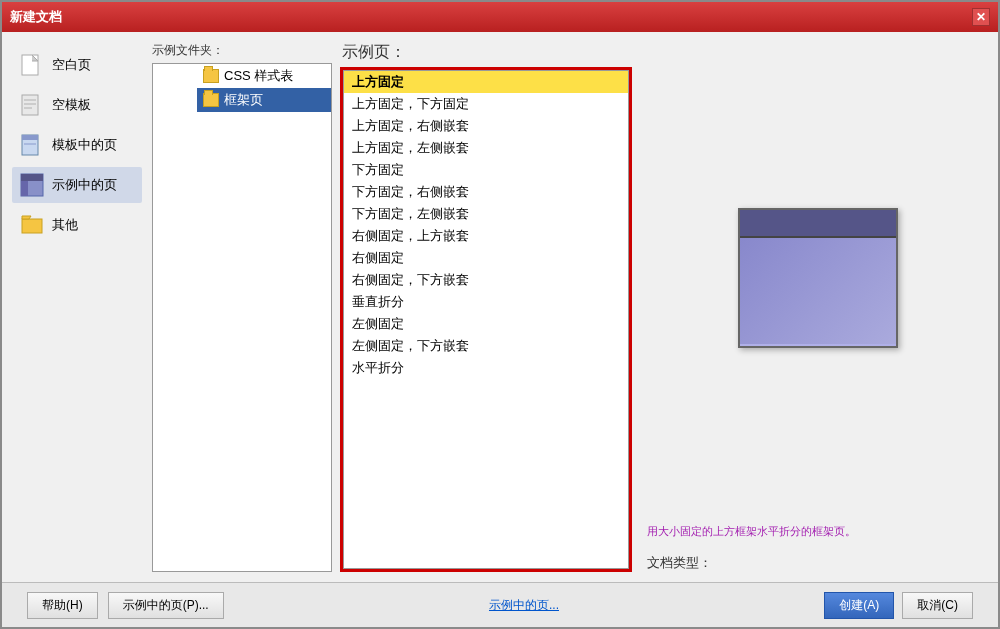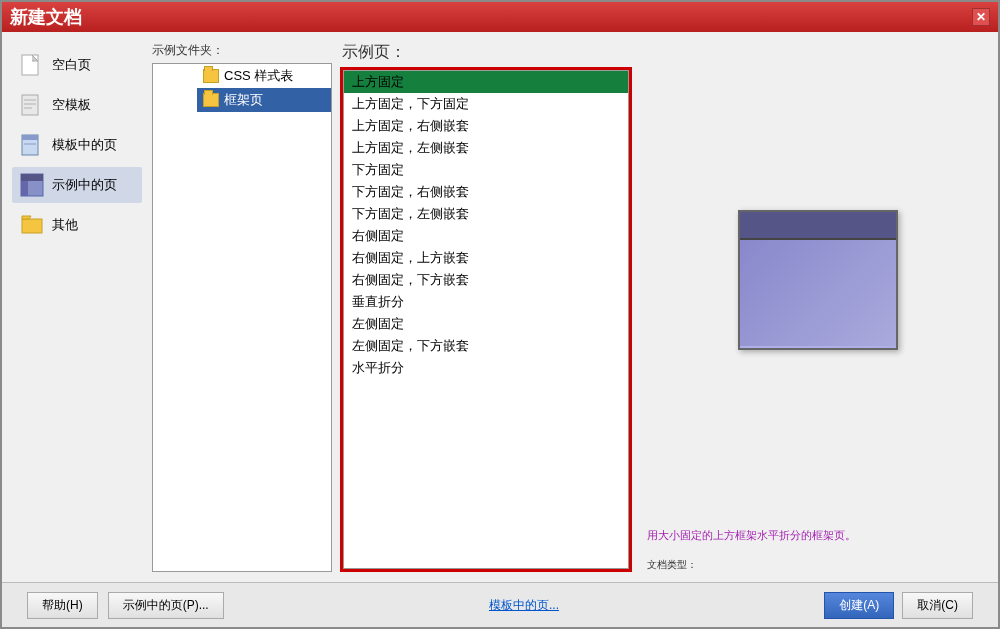--- a/index.html
+++ b/index.html
@@ -31,21 +31,21 @@
       padding: 5px 8px;
       display: flex;
       align-items: center;
       justify-content: space-between;
       height: 30px;
       flex-shrink: 0;
     }
 
     .title-bar-text {
       font-weight: bold;
-      font-size: 18px;
+      font-size: 13px;
     }
 
     .title-bar-close {
       width: 18px;
       height: 18px;
       background: #e05050;
       border: 1px solid #a03030;
       display: flex;
       align-items: center;
       justify-content: center;
@@ -176,21 +176,22 @@
       padding: 0 2px;
     }
 
     .page-item {
       padding: 2px 8px;
       cursor: pointer;
       white-space: nowrap;
     }
 
     .page-item.selected {
-      background: #15803d;
+      background: #fde047;
+      font-weight: bold;
     }
 
     
     .right-section {
       flex: 1;
       display: flex;
       flex-direction: column;
       padding-left: 5px;
     }
 
@@ -234,21 +235,21 @@
     }
 
     .doctype-row {
       display: flex;
       align-items: center;
       gap: 8px;
       margin-top: 15px;
     }
 
     .doctype-label {
-      font-size: 10px;
+      font-size: 13px;
       color: #333;
       white-space: nowrap;
     }
 
     .doctype-select {
       padding: 3px 6px;
       border: 1px solid #999;
       background: white;
       font-size: 12px;
       cursor: pointer;
@@ -425,24 +426,24 @@
               <div class="page-item">
                 <span>下方固定</span>
               </div>
               <div class="page-item">
                 <span>下方固定，右侧嵌套</span>
               </div>
               <div class="page-item">
                 <span>下方固定，左侧嵌套</span>
               </div>
               <div class="page-item">
+                <span>右侧固定，上方嵌套</span>
+              </div>
+              <div class="page-item">
                 <span>右侧固定</span>
-              </div>
-              <div class="page-item">
-                <span>右侧固定，上方嵌套</span>
               </div>
               <div class="page-item">
                 <span>右侧固定，下方嵌套</span>
               </div>
               <div class="page-item">
                 <span>垂直折分</span>
               </div>
               <div class="page-item">
                 <span>左侧固定</span>
               </div>
@@ -477,20 +478,20 @@
     </div>
 
   </div>
 
   <div class="dialog-footer">
     <div class="footer-left">
       <button class="btn">帮助(H)</button>
       <button class="btn">示例中的页(P)...</button>
     </div>
     <div class="footer-center">
-      <button class="link-btn">模板中的页...</button>
+      <button class="link-btn">示例中的页...</button>
     </div>
     <div class="footer-right">
       <button class="btn btn-primary">创建(A)</button>
       <button class="btn">取消(C)</button>
     </div>
   </div>
 </div>
 
 </body></html>

